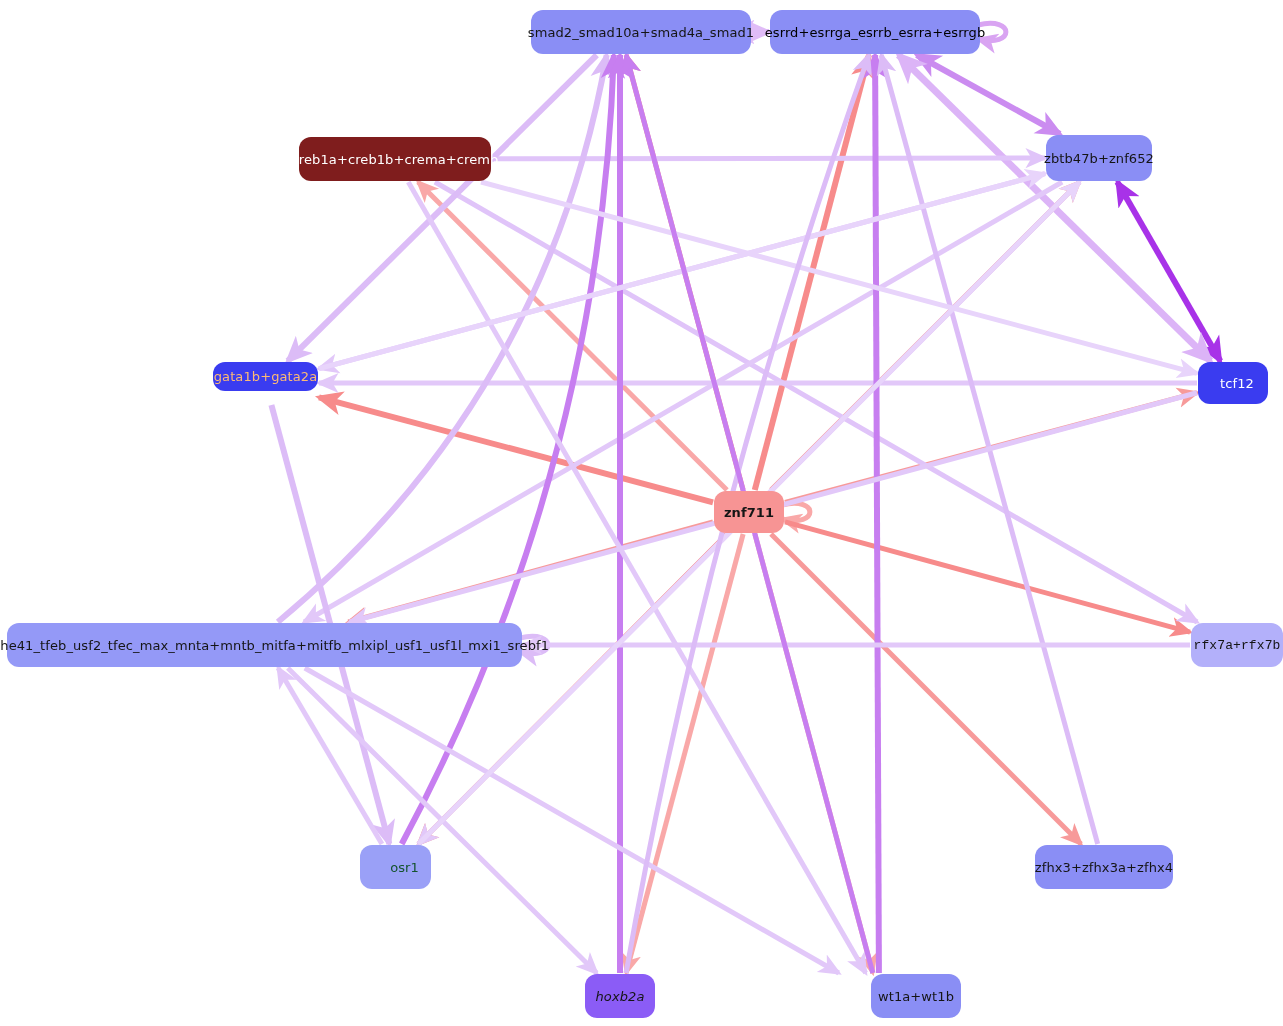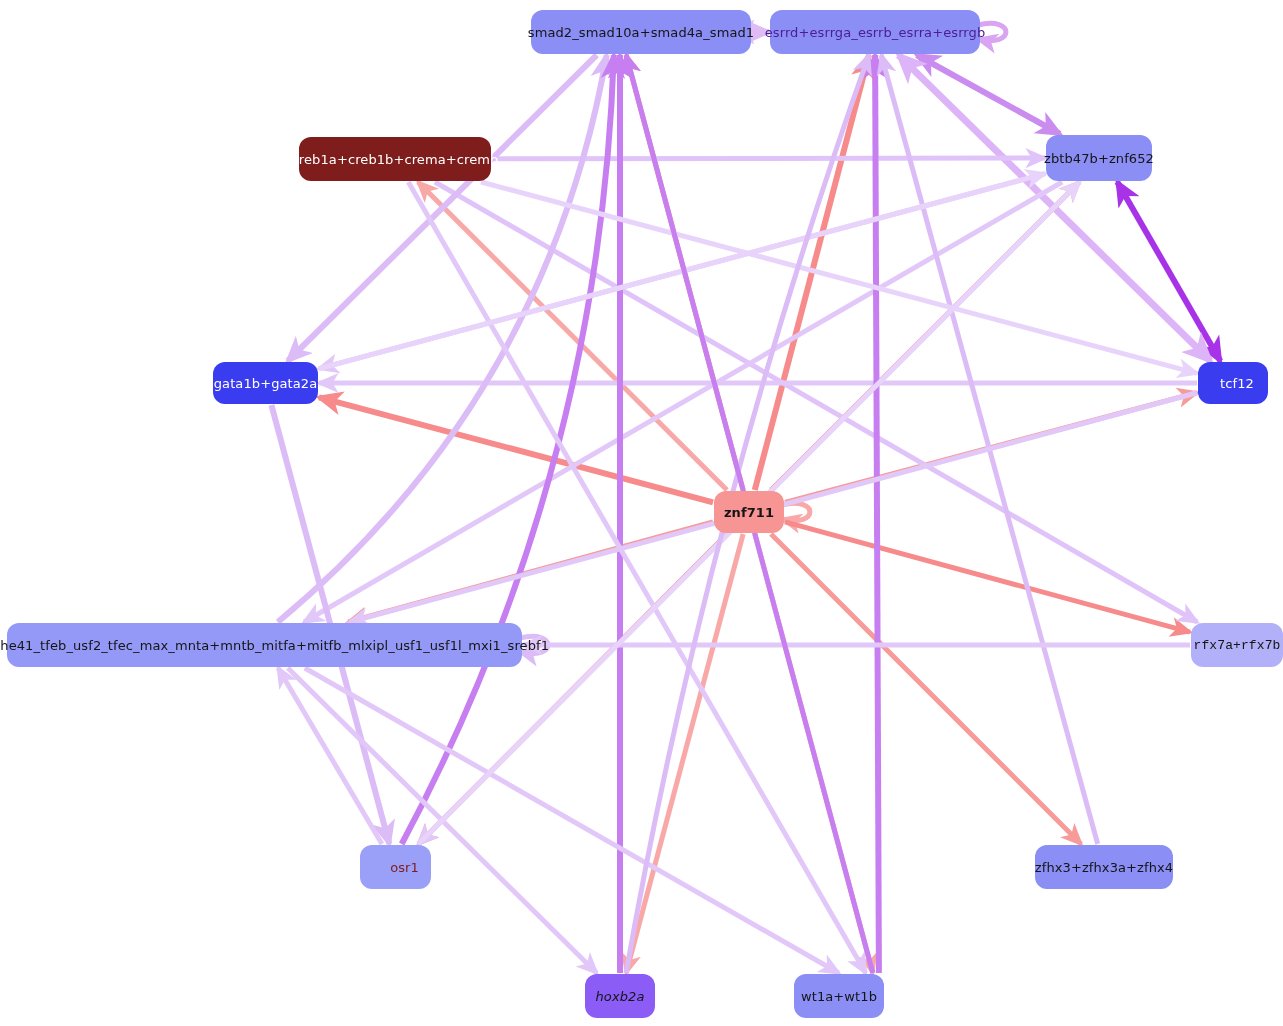--- a/index.html
+++ b/index.html
@@ -126,49 +126,49 @@
       <path d="M 408.299880525687 182 L 865.700119474313 973" fill="none" stroke="#e2c8f9" stroke-width="5" stroke-linecap="butt" marker-end="url(#me2c8f9)"></path>
       <path d="M 481.0446428571429 182 L 1197 373.3770883054893" fill="none" stroke="#e8d4fb" stroke-width="5" stroke-linecap="butt" marker-end="url(#me8d4fb)"></path>
       <path d="M 319 368.6354415274463 L 1045 173.70704057279235" fill="none" stroke="#e8d4fb" stroke-width="5" stroke-linecap="butt" marker-end="url(#me8d4fb)"></path>
       <path d="M 418.4675599435825 844 L 1079.533850493653 182" fill="none" stroke="#e8d4fb" stroke-width="5" stroke-linecap="butt" marker-end="url(#me8d4fb)"></path>
       <path d="M 626.0840248962655 973 Q 708.8300403119223 503.77091315305 868.9159751037345 55" fill="none" stroke="#dcbcf7" stroke-width="5" stroke-linecap="butt" marker-end="url(#mdcbcf7)"></path>
       <path d="M 872.8205394190871 973 L 626.1794605809129 55" fill="none" stroke="#c77ef0" stroke-width="5" stroke-linecap="butt" marker-end="url(#mc77ef0)"></path>
     </svg>
 <div class="graph-node" style="left: 510px; top: 10px; width: 220px; height: 44px; background: rgb(138, 142, 245); color: rgb(21, 21, 21); margin-left: 21px;">
       <span class="node-label">smad2_smad10a+smad4a_smad1</span>
     </div>
-    <div class="graph-node" style="left: 770px; top: 10px; width: 210px; height: 44px; background: rgb(138, 142, 245); color: #4c1d95;">
+    <div class="graph-node" style="left: 770px; top: 10px; width: 210px; height: 44px; background: rgb(138, 142, 245); color: #000000;">
       <span class="node-label">esrrd+esrrga_esrrb_esrra+esrrgb</span>
     </div>
     <div class="graph-node" style="left: 299px; top: 137px; width: 192px; height: 44px; background: #7f1d1d; color: rgb(255, 255, 255);">
       <span class="node-label">creb1a+creb1b+crema+cremb</span>
     </div>
     <div class="graph-node" style="left: 1046px; top: 135px; width: 106px; height: 46px; background: rgb(138, 142, 245); color: rgb(21, 21, 21);">
       <span class="node-label">zbtb47b+znf652</span>
     </div>
-    <div class="graph-node" style="left: 213px; top: 362px; width: 105px; height: 42px; background: rgb(58, 60, 240); color: #ffffff;">
+    <div class="graph-node" style="left: 213px; top: 362px; width: 105px; height: 29px; background: rgb(58, 60, 240); color: #fdba74;">
       <span class="node-label">gata1b+gata2a</span>
     </div>
     <div class="graph-node" style="left: 1198px; top: 362px; width: 70px; height: 42px; background: rgb(58, 60, 240); color: rgb(255, 255, 255); padding-left: 8px;">
       <span class="node-label">tcf12</span>
     </div>
     <div class="graph-node" style="left: 714px; top: 491px; width: 70px; height: 42px; background: rgb(247, 148, 148); color: rgb(21, 21, 21); font-weight: bold;">
       <span class="node-label">znf711</span>
     </div>
     <div class="graph-node" style="left: 7px; top: 623px; width: 515px; height: 44px; background: rgb(148, 153, 247); color: rgb(21, 21, 21);">
       <span class="node-label">bhlhe41_tfeb_usf2_tfec_max_mnta+mntb_mitfa+mitfb_mlxipl_usf1_usf1l_mxi1_srebf1</span>
     </div>
     <div class="graph-node" style="left: 1191px; top: 623px; width: 92px; height: 44px; background: rgb(179, 176, 250); color: rgb(21, 21, 21); font-family: Liberation Mono, monospace;">
       <span class="node-label">rfx7a+rfx7b</span>
     </div>
-    <div class="graph-node" style="left: 360px; top: 845px; width: 71px; height: 44px; background: rgb(154, 160, 247); color: #7f1d1d; padding-left: 18px;">
+    <div class="graph-node" style="left: 360px; top: 845px; width: 71px; height: 44px; background: rgb(154, 160, 247); color: #14532d; padding-left: 18px;">
       <span class="node-label">osr1</span>
     </div>
     <div class="graph-node" style="left: 1035px; top: 845px; width: 138px; height: 44px; background: rgb(138, 142, 245); color: rgb(21, 21, 21); text-align: right;">
       <span class="node-label">zfhx3+zfhx3a+zfhx4</span>
     </div>
     <div class="graph-node" style="left: 585px; top: 974px; width: 70px; height: 44px; background: #8b5cf6; color: rgb(21, 21, 21); font-style: italic;">
       <span class="node-label">hoxb2a</span>
     </div>
-    <div class="graph-node" style="left: 794px; top: 974px; width: 90px; height: 44px; background: rgb(138, 142, 245); color: rgb(21, 21, 21);">
+    <div class="graph-node" style="left: 871px; top: 974px; width: 90px; height: 44px; background: rgb(138, 142, 245); color: rgb(21, 21, 21);">
       <span class="node-label">wt1a+wt1b</span>
     </div>
   </div>
 
 </body></html>

